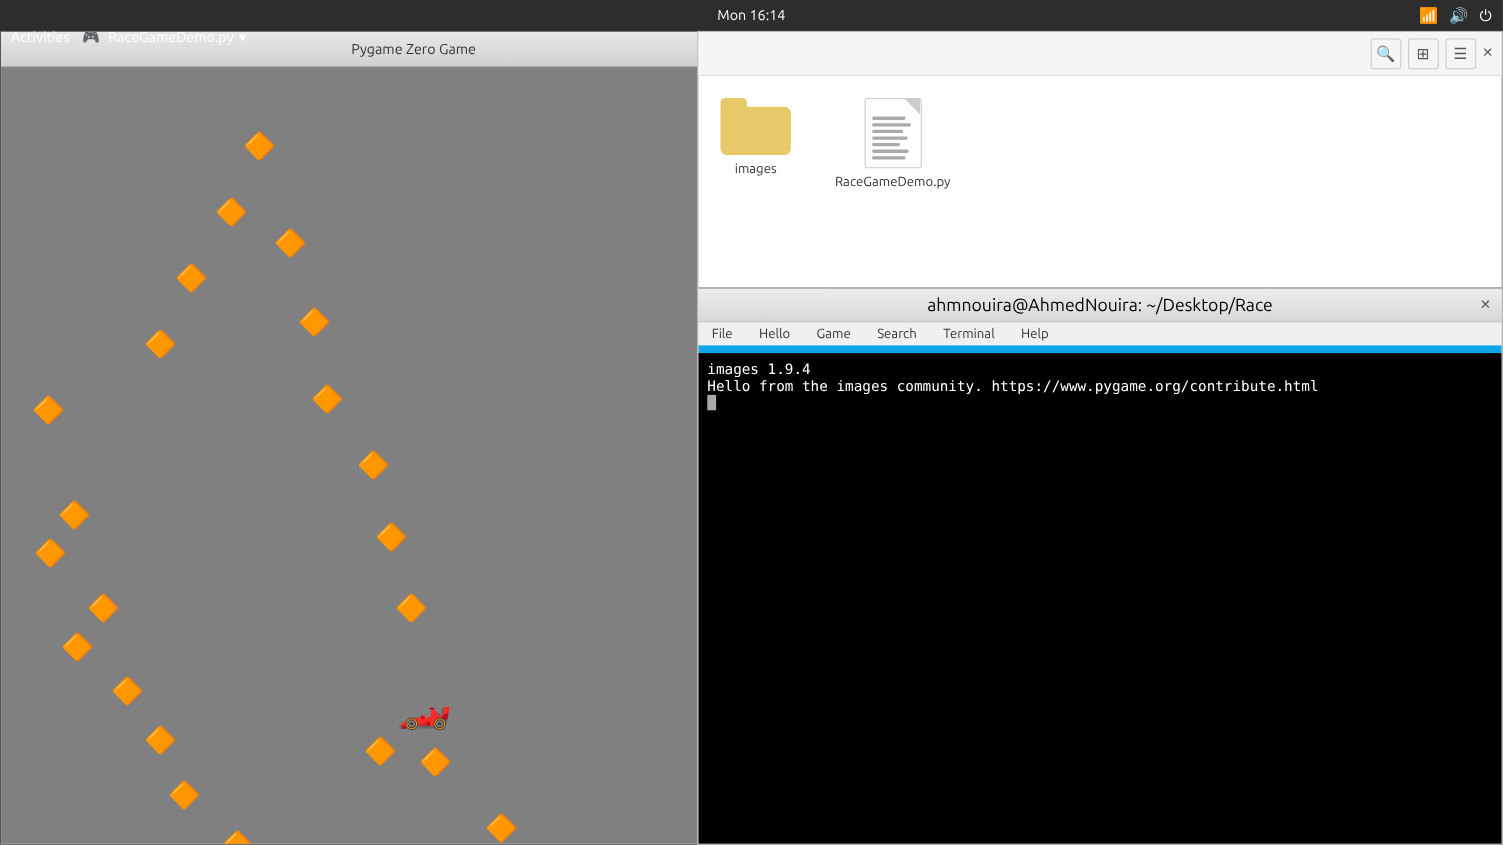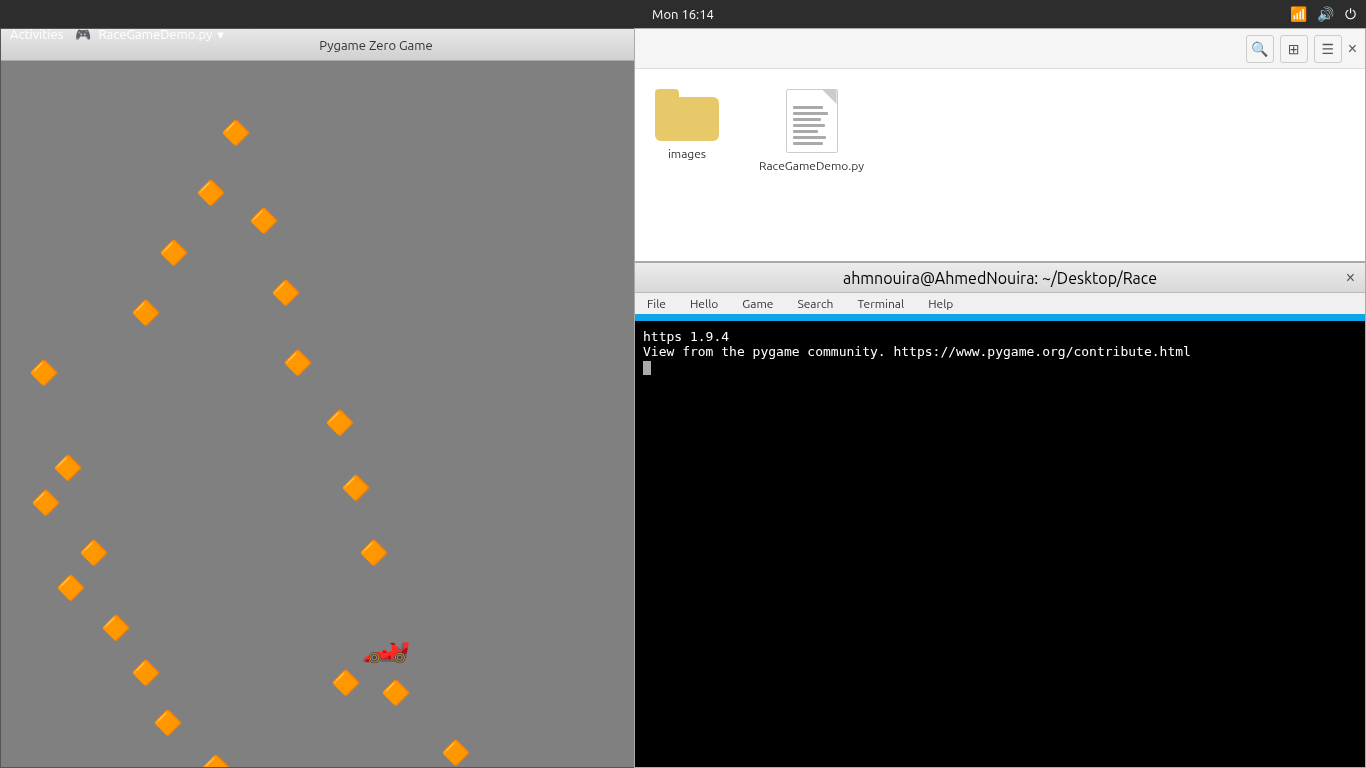--- a/index.html
+++ b/index.html
@@ -344,19 +344,19 @@
   </div>
   <div id="terminal-menubar">
     <span class="term-menu-item">File</span>
     <span class="term-menu-item">Hello</span>
     <span class="term-menu-item">Game</span>
     <span class="term-menu-item">Search</span>
     <span class="term-menu-item">Terminal</span>
     <span class="term-menu-item">Help</span>
   </div>
   <div id="terminal-content">
-    <div>https 1.9.4</div>
-    <div>View from the pygame community. https://www.pygame.org/contribute.html</div>
+    <div>images 1.9.4</div>
+    <div>Hello from the images community. https://www.pygame.org/contribute.html</div>
     <div>
       <span class="term-cursor"></span>
     </div>
   </div>
 </div>
 
 </body></html>

